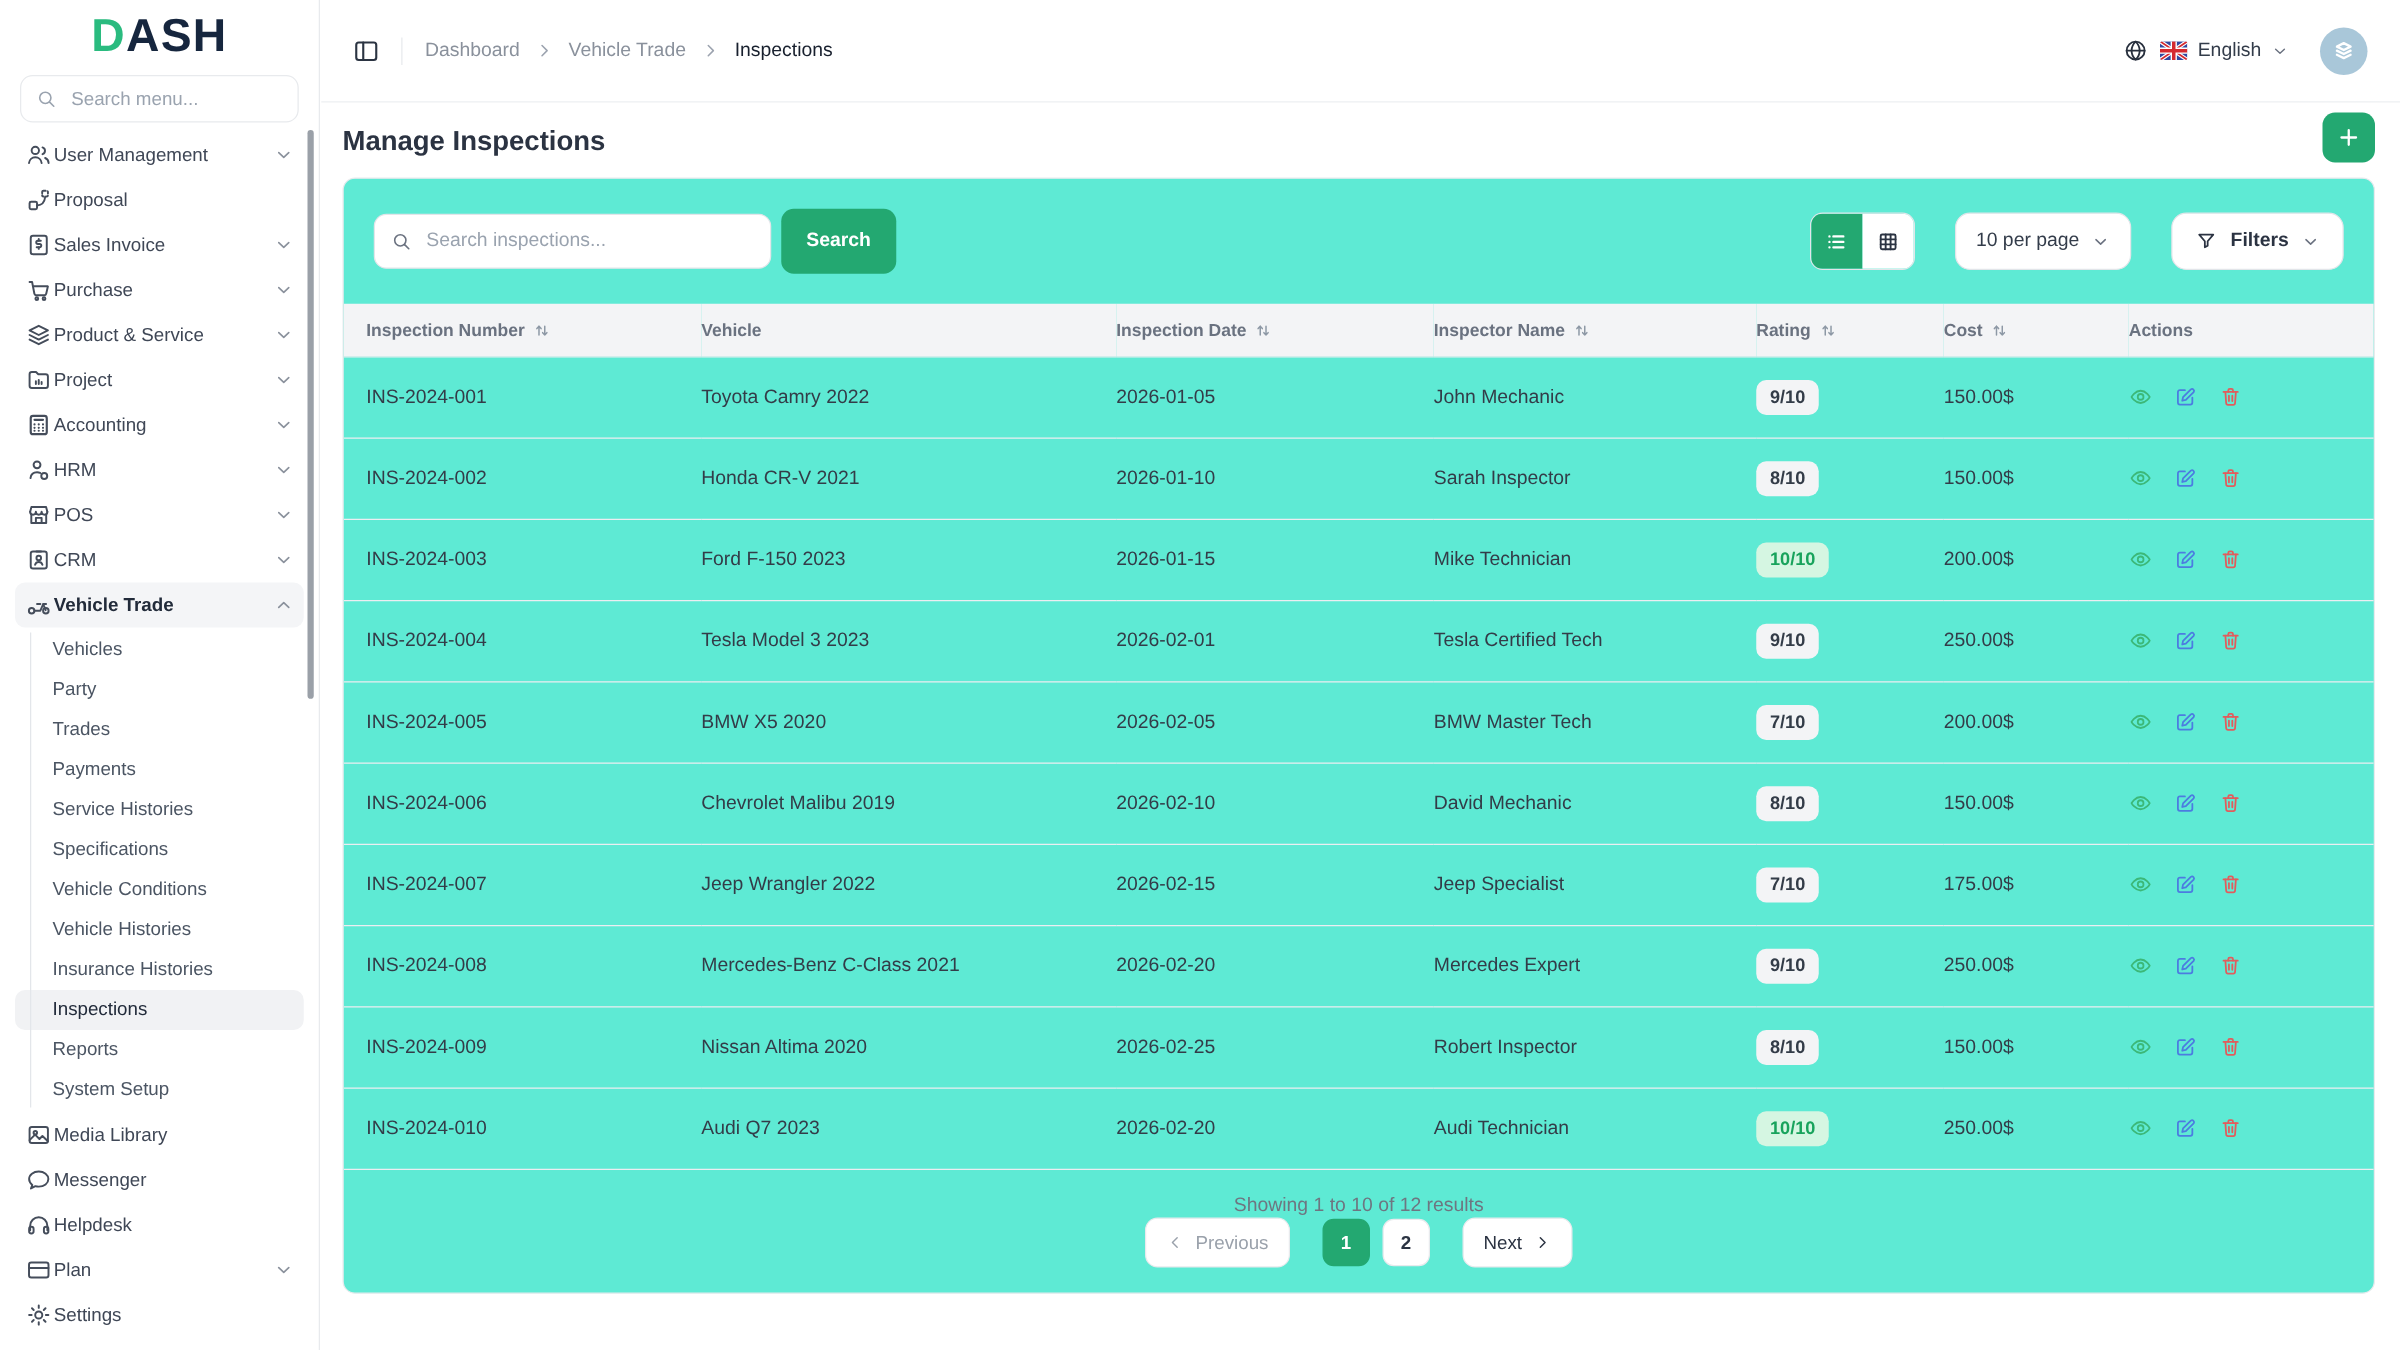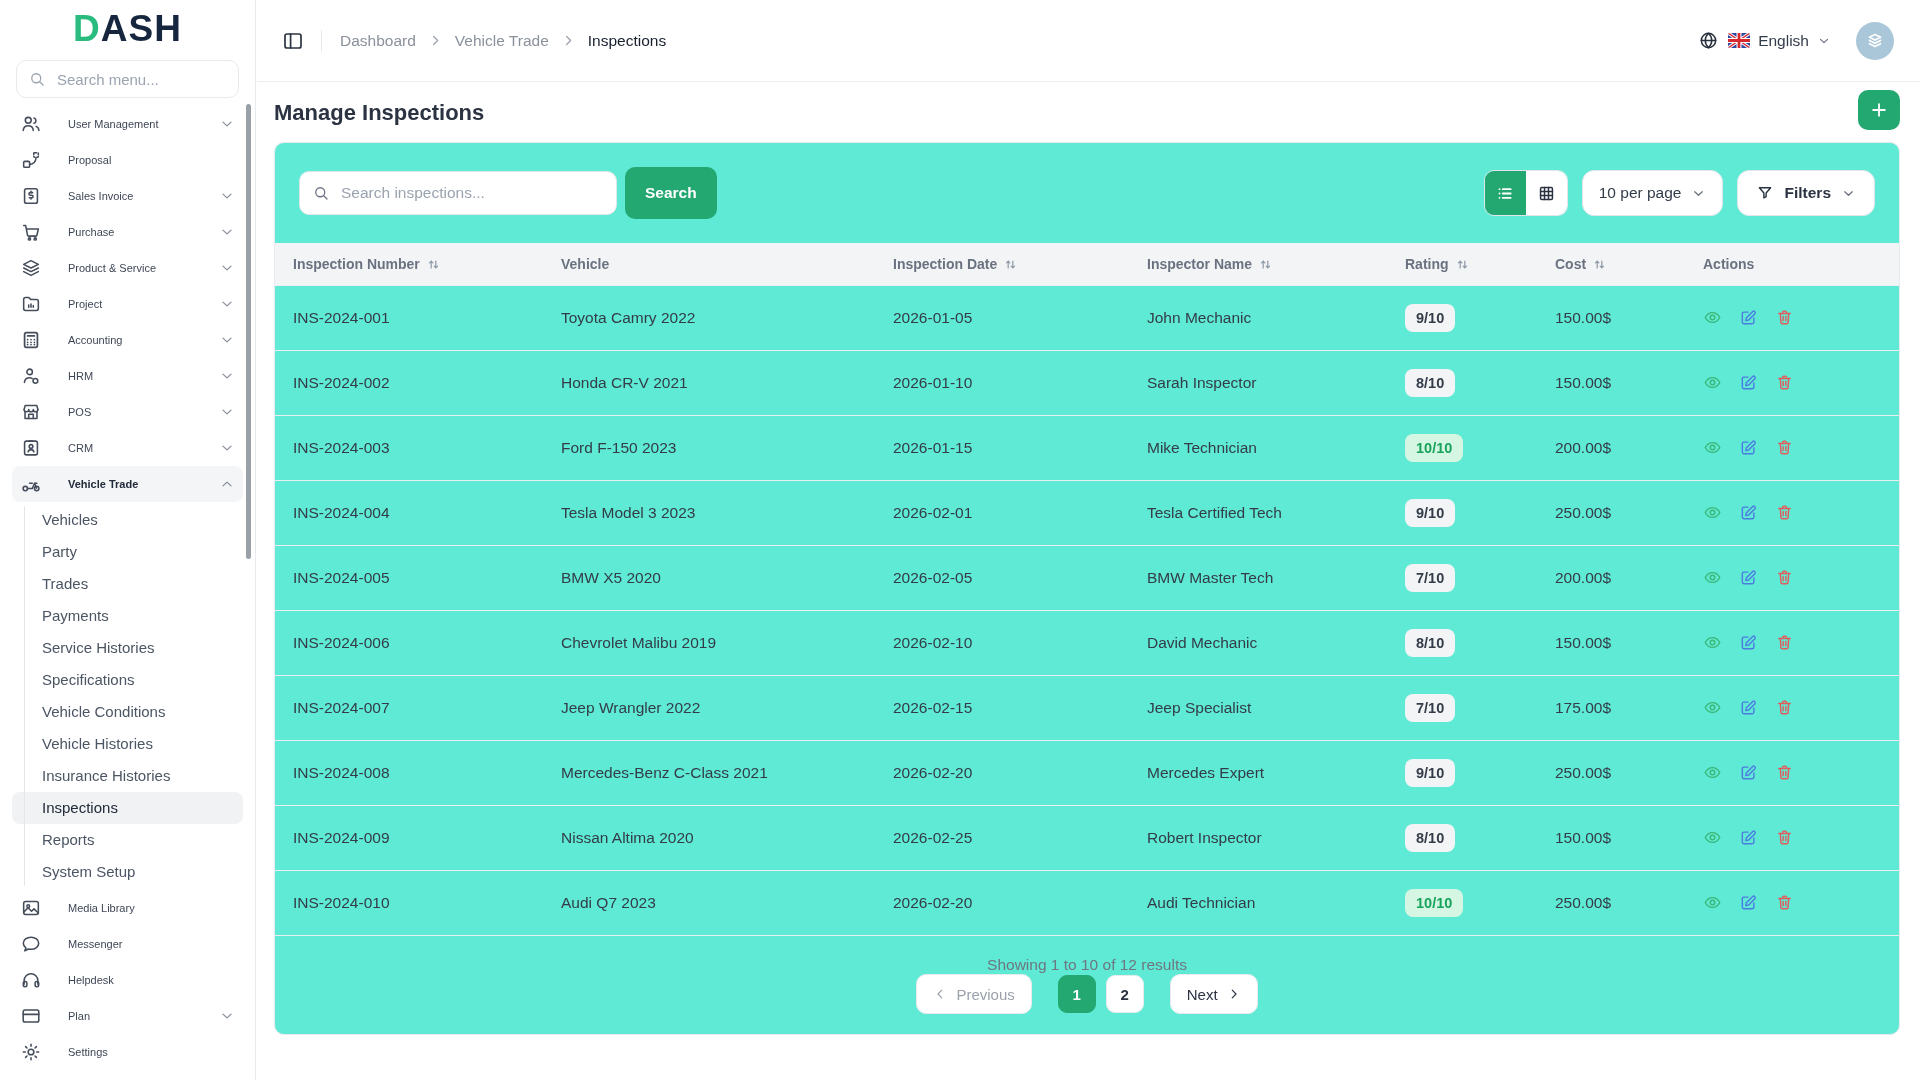--- a/index.html
+++ b/index.html
@@ -22,22 +22,22 @@
   .logo{height:58px;display:flex;align-items:center;justify-content:center;
         font-size:37px;font-weight:800;letter-spacing:1px;color:var(--navy);}
   .logo .d{color:var(--logo-green);}
   .sidebar-search{margin:2px 16px 8px;height:38px;border:1px solid var(--line);border-radius:10px;
         display:flex;align-items:center;gap:9px;padding:16px 11px;color:var(--soft);}
   .sidebar-search .ico{width:18px;height:18px;}
   .sidebar-search input{flex:1;border:none;outline:none;font-size:15px;color:var(--ink);
         font-family:inherit;background:transparent;min-width:0;}
   .sidebar-search input::placeholder{color:var(--soft);}
   .nav{padding:0 12px;}
-  .nav-item{display:flex;align-items:center;gap:26px;height:36px;padding:0 8px;border-radius:8px;
-        color:#3f4756;font-size:11px;cursor:pointer;}
+  .nav-item{display:flex;align-items:center;gap:1px;height:36px;padding:0 8px;border-radius:8px;
+        color:#3f4756;font-size:15px;cursor:pointer;}
   .nav-item .nav-icon{width:22px;height:22px;color:#454d5b;}
   .nav-item .nav-chevron{margin-left:auto;width:16px;height:16px;color:#8a919c;}
   .nav-item.active{background:#f4f5f7;color:#222b3a;font-weight:700;}
   .submenu{position:relative;padding:2px 0;}
   .submenu::before{content:"";position:absolute;left:12px;top:4px;bottom:4px;width:1px;background:#e3e6ea;}
   .submenu-item{height:32px;line-height:32px;padding-left:30px;font-size:15px;color:#4b5563;
         border-radius:8px;cursor:pointer;}
   .submenu-item.active{background:#f1f2f4;color:#222b3a;}
   .sidebar-thumb{position:absolute;right:4px;top:104px;width:5px;height:455px;border-radius:3px;background:#9aa0a8;}
 
@@ -72,21 +72,21 @@
   .toolbar{display:flex;align-items:center;padding:24px;}
   .search-group{display:flex;align-items:center;gap:8px;}
   .search-wrap{width:318px;height:44px;border:1px solid #e2e5e9;border-radius:10px;
         display:flex;align-items:center;gap:9px;padding:0 12px;color:#6b7280;background:#fff;}
   .search-wrap .ico{width:18px;height:18px;color:#6b7280;}
   .search-wrap input{flex:1;border:none;outline:none;font-size:15.5px;color:var(--ink);
         font-family:inherit;min-width:0;}
   .search-wrap input::placeholder{color:var(--soft);}
   .search-btn{height:52px;padding:0 20px;border:none;border-radius:10px;background:var(--accent);
         color:#fff;font-size:15.5px;font-weight:600;font-family:inherit;cursor:pointer;}
-  .toolbar-right{margin-left:auto;display:flex;align-items:center;gap:14px;}
+  .toolbar-right{margin-left:auto;display:flex;align-items:center;gap:32px;}
   .view-toggle{display:flex;height:46px;border:1px solid #e2e5e9;border-radius:10px;overflow:hidden;}
   .view-btn{width:41px;border:none;background:#fff;color:#2b3342;display:flex;align-items:center;
         justify-content:center;cursor:pointer;}
   .view-btn .ico{width:19px;height:19px;}
   .view-btn.active{background:var(--accent);color:#fff;}
   .per-page{height:46px;border:1px solid #e2e5e9;border-radius:12px;display:flex;align-items:center;
         gap:10px;padding:0 16px;font-size:15.5px;color:#333c4a;cursor:pointer;background:#fff;}
   .per-page .ico,.filters-btn .chev{width:15px;height:15px;color:#6b7280;}
   .filters-btn{height:46px;border:1px solid #e2e5e9;border-radius:12px;display:flex;align-items:center;
         gap:10px;padding:0 18px;font-size:15.5px;font-weight:600;color:#2b3342;background:#fff;cursor:pointer;}

